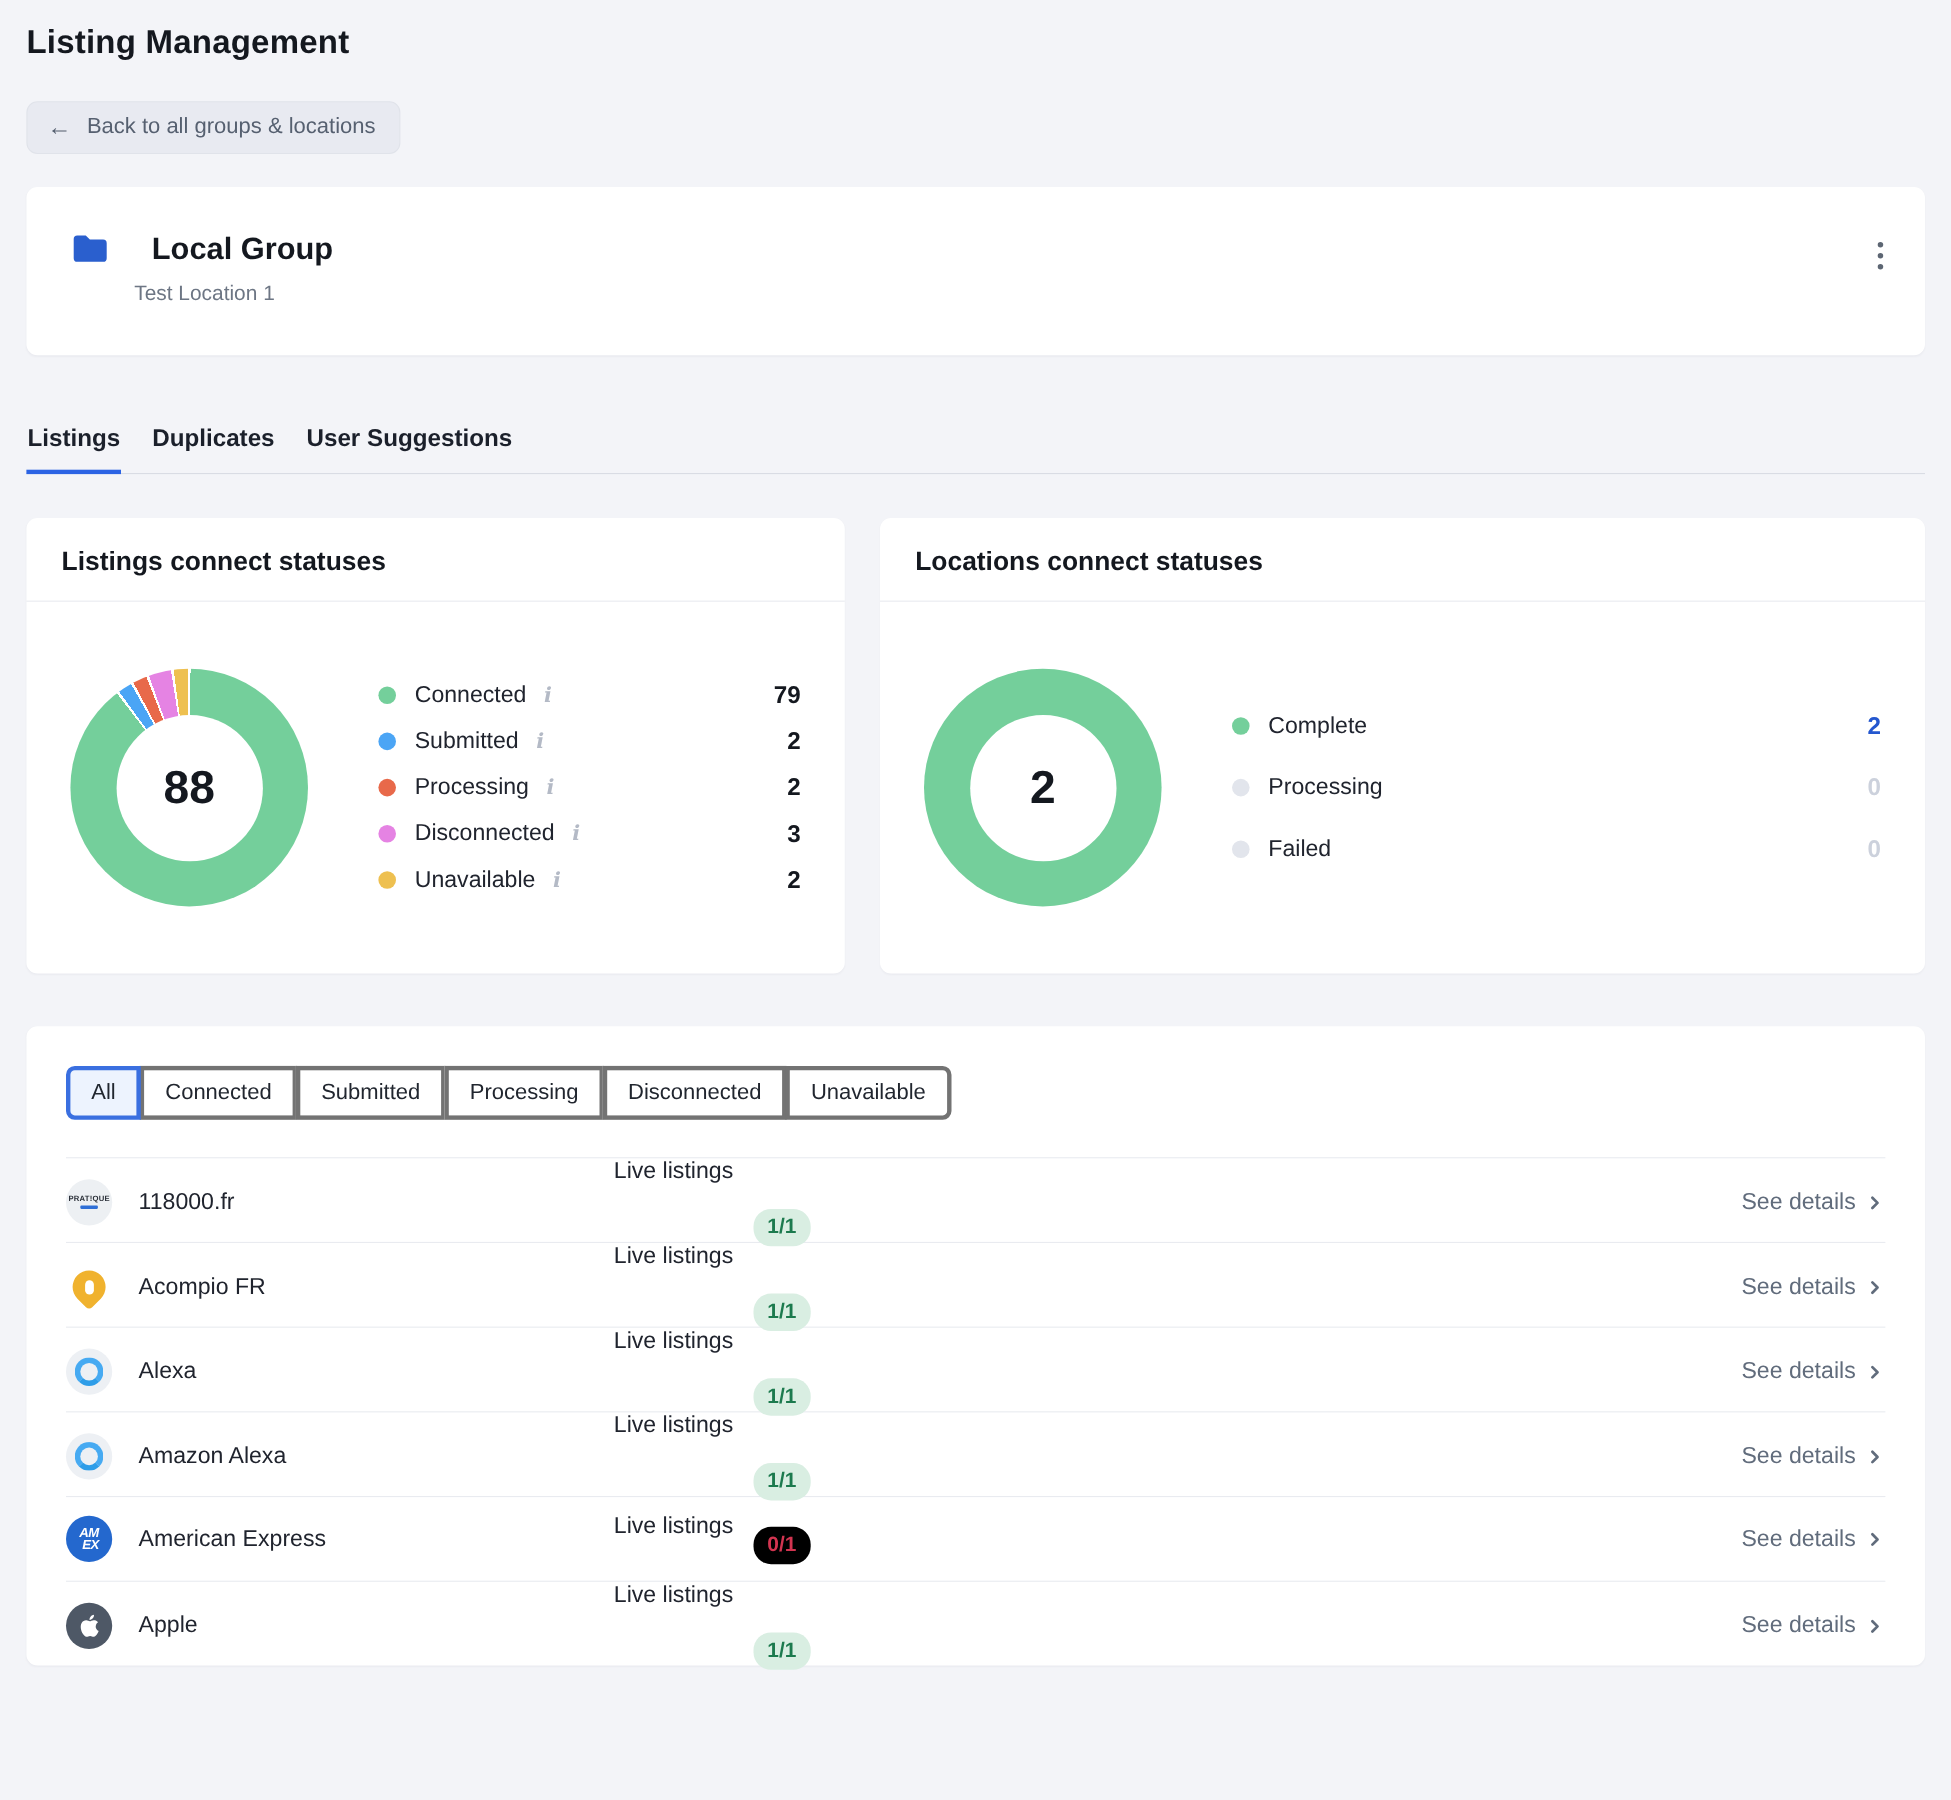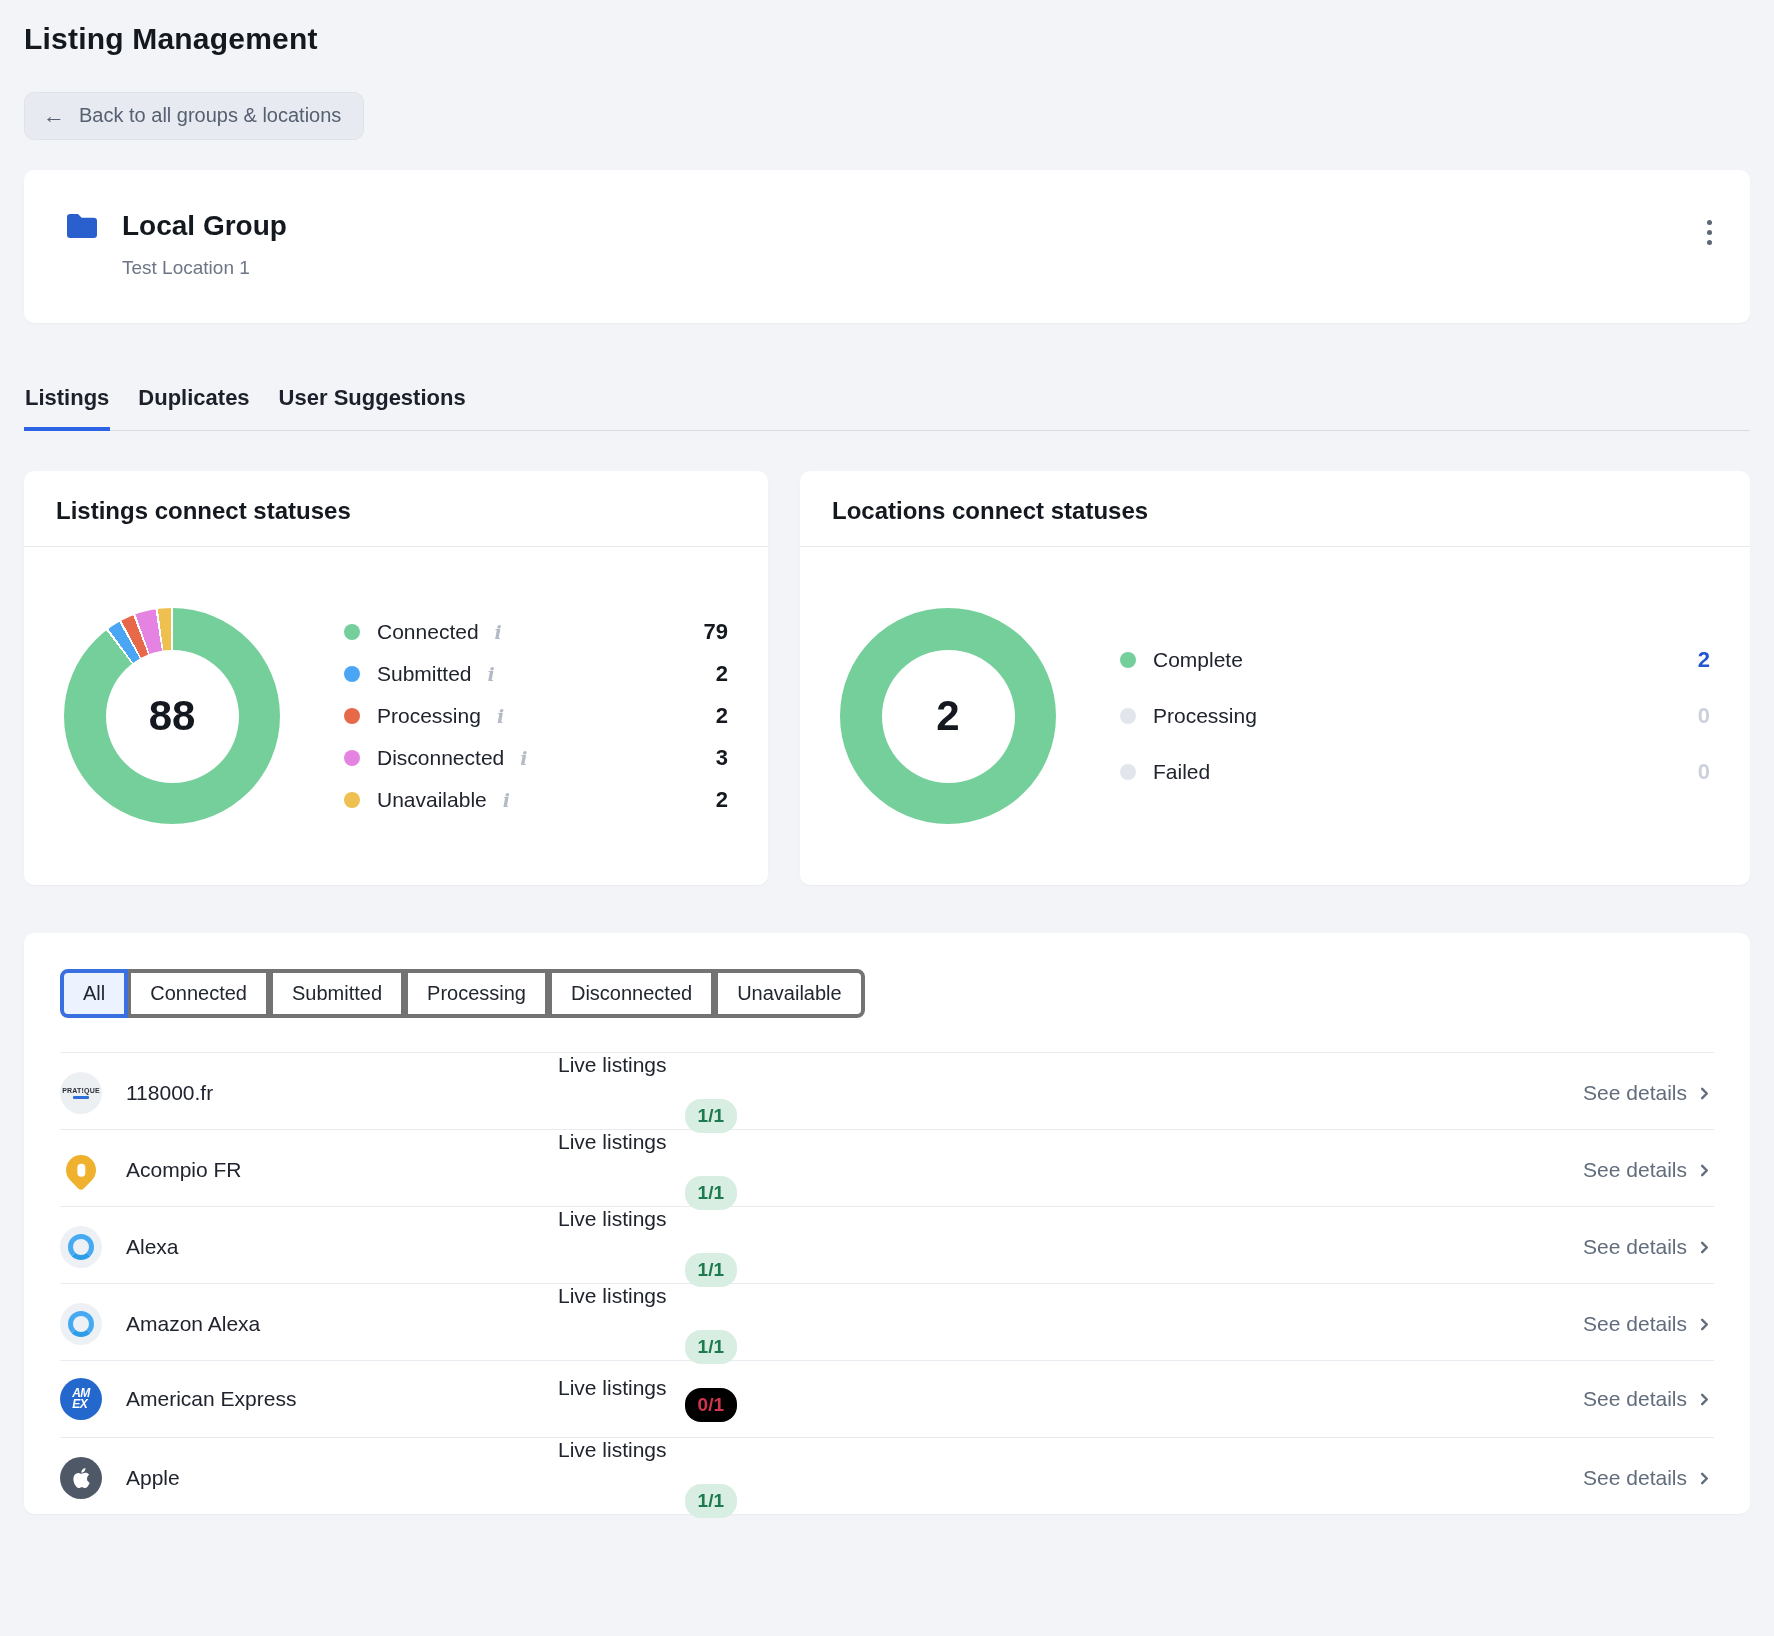--- a/index.html
+++ b/index.html
@@ -17,21 +17,21 @@
   .back-btn{
     margin-top:36px;display:inline-flex;align-items:center;gap:14px;
     background:#e8eaf1;border:1px solid #e0e3ea;border-radius:10px;
     padding:11px 22px 12px 18px;font-size:20px;color:#566070;cursor:pointer;
   }
   .back-arrow{font-size:22px;line-height:1;color:#566070;}
 
   
   .card{background:#fff;border-radius:10px;box-shadow:0 1px 2px rgba(20,25,40,.04);}
   .group-card{margin-top:30px;padding:38px 40px 44px 40px;position:relative;}
-  .group-head{display:flex;align-items:center;gap:22px;}
+  .group-head{display:flex;align-items:center;gap:38px;}
   .folder-icon{width:36px;height:36px;flex:0 0 auto;}
   .group-name{font-size:28px;font-weight:700;color:#14181f;}
   .kebab{position:absolute;top:44px;right:32px;display:flex;flex-direction:column;gap:5px;padding:6px;cursor:pointer;}
   .kebab i{width:5px;height:5px;border-radius:50%;background:#5d6673;display:block;}
   .group-sub{margin:13px 0 0 58px;font-size:19px;color:#6d7684;}
   .group-meta{margin-top:42px;display:flex;align-items:center;font-size:21px;color:#171c26;}
   .flags{display:flex;gap:8px;margin-left:22px;}
   .flag{width:27px;height:19px;border-radius:2px;overflow:hidden;display:flex;box-shadow:0 0 0 1px rgba(0,0,0,.08) inset;}
   .flag-es{flex-direction:column;}
   .flag-es .r{height:25%;background:#c60b1e;}
@@ -97,21 +97,21 @@
 
   
   .logo-118000{background:#edf0f3;flex-direction:column;}
   .logo-118000 .t1{font-size:7px;font-weight:700;color:#2a2f38;letter-spacing:.2px;}
   .logo-118000 .t2{width:16px;height:3px;background:#2f6fd6;margin-top:2px;border-radius:1px;}
   .pin{width:30px;height:30px;background:#f0b22e;border-radius:50% 50% 50% 4px;transform:rotate(-45deg);display:flex;align-items:center;justify-content:center;}
   .pin .in{width:8px;height:13px;background:#fff;border-radius:4px;transform:rotate(45deg);}
   .logo-alexa{background:#edf0f4;}
   .alexa-ring{width:26px;height:26px;border-radius:50%;border:5px solid #46aaf2;border-bottom-color:#2e9de8;box-sizing:border-box;}
   .logo-amex{background:#2468ce;}
-  .amex-txt{color:#fff;font-weight:700;font-style:italic;font-size:12px;line-height:11px;text-align:left;letter-spacing:-0.5px;}
+  .amex-txt{color:#fff;font-weight:700;font-style:italic;font-size:12px;line-height:11px;text-align:right;letter-spacing:-0.5px;}
   .logo-apple{background:#4e5866;}
 </style>
 </head>
 <body>
 
 <div class="page">
 
   <h1 class="h1">Listing Management</h1>
 
   <div class="back-btn">

